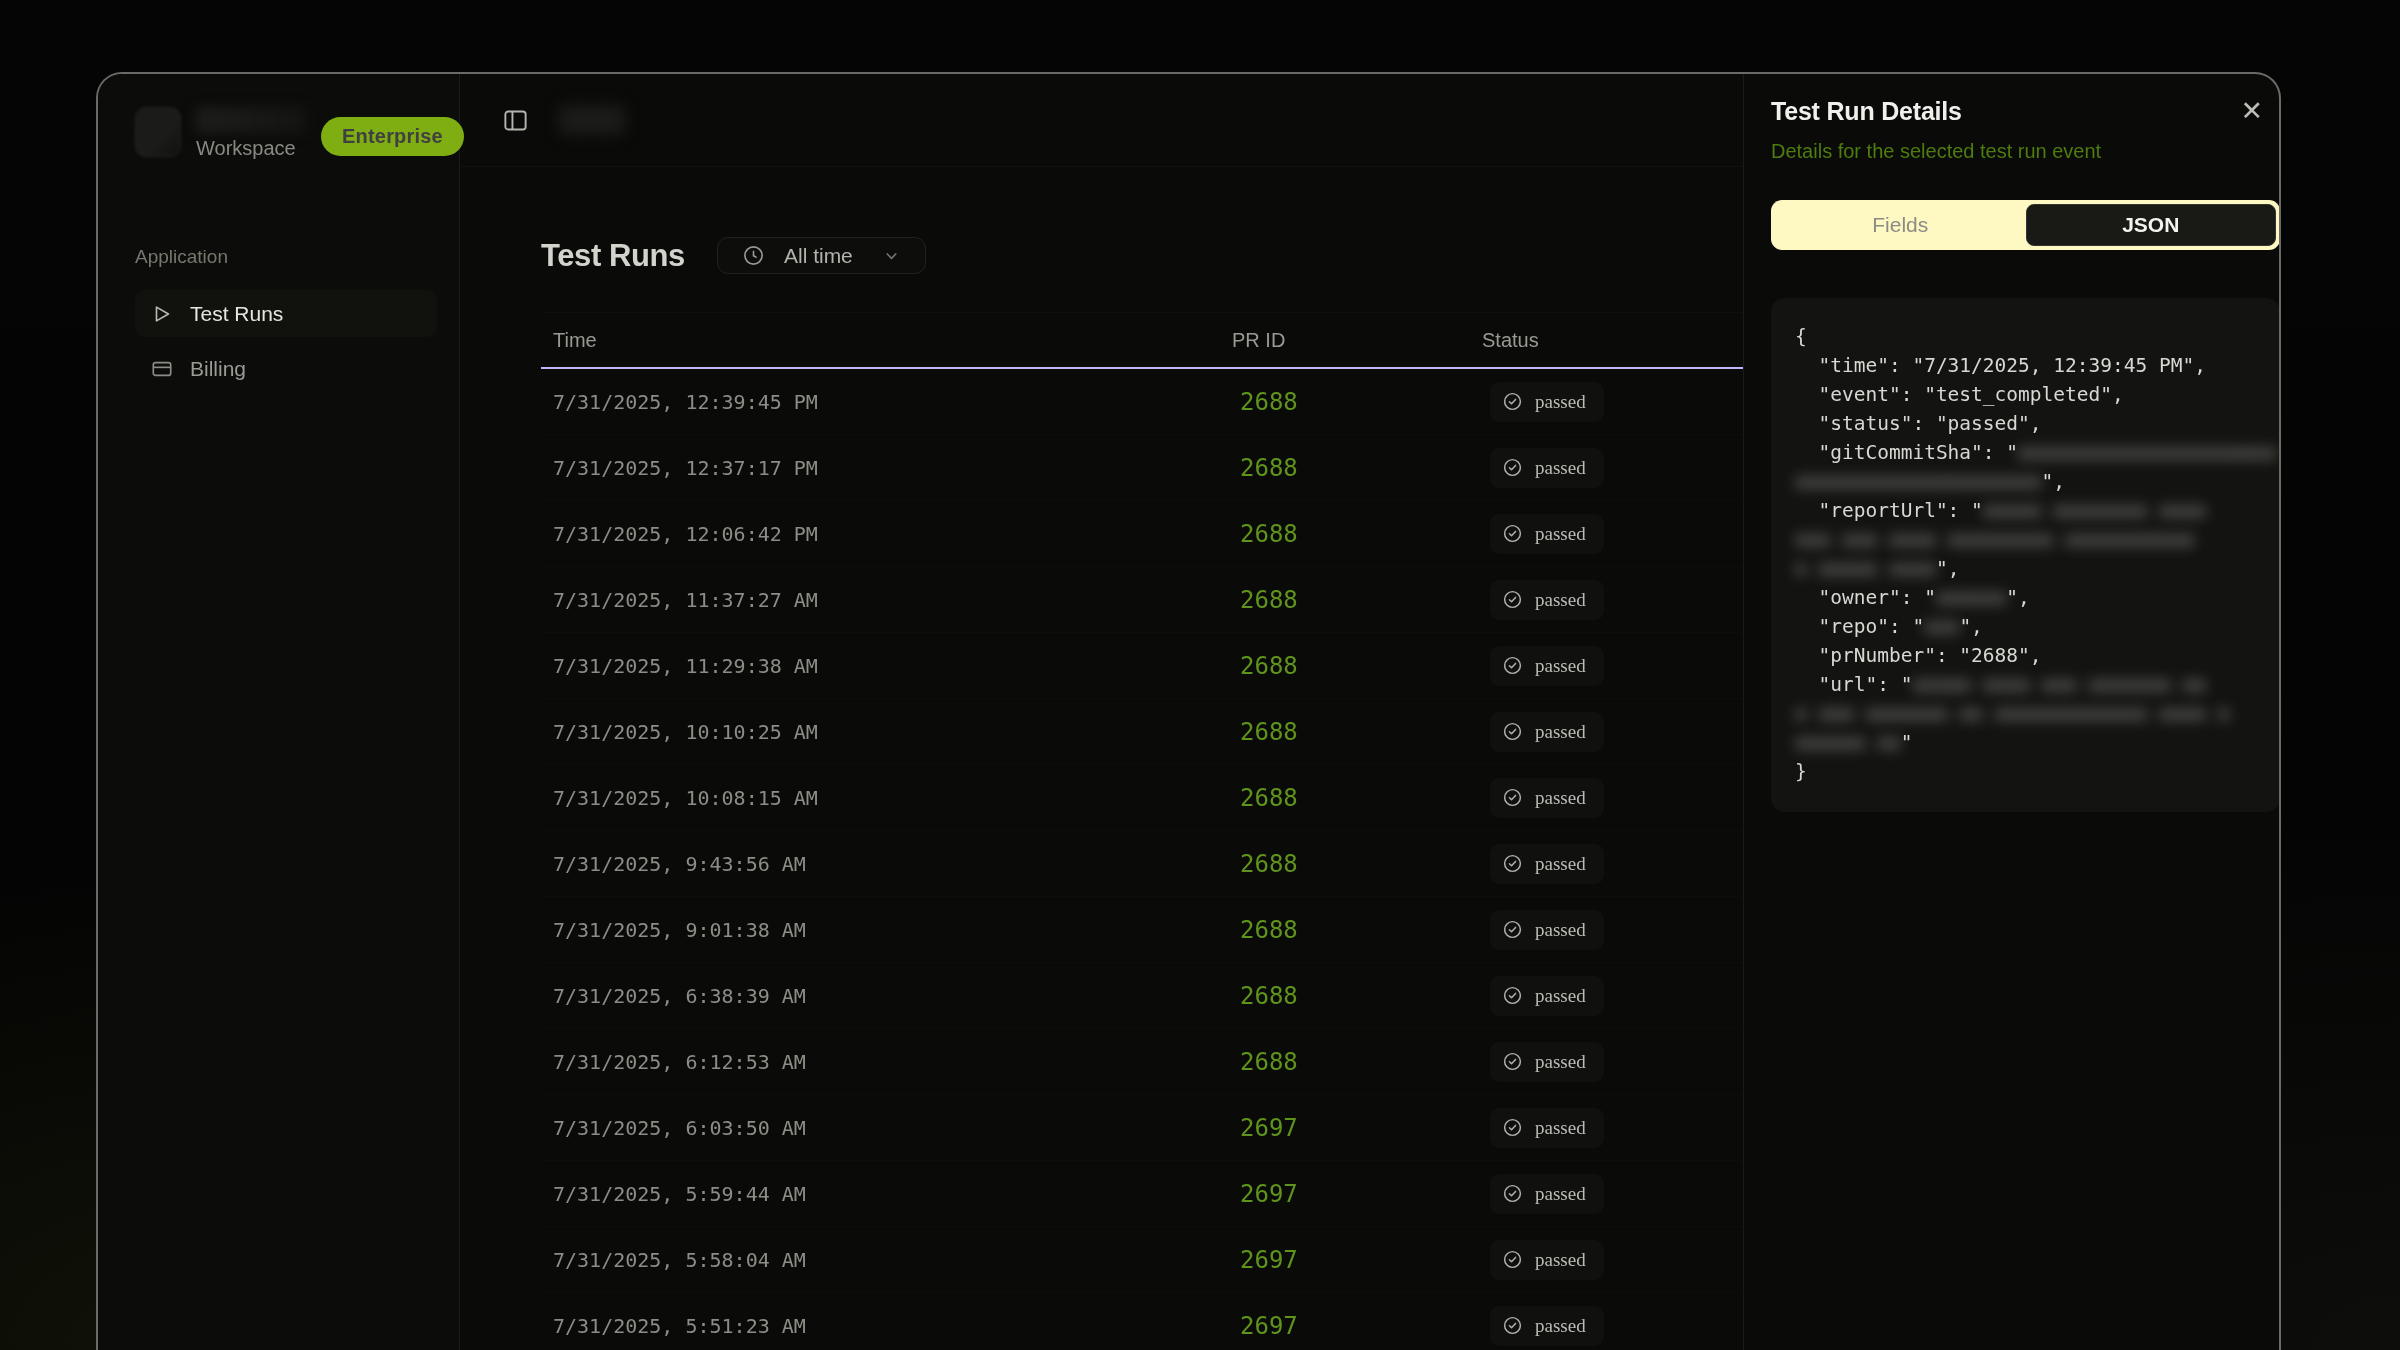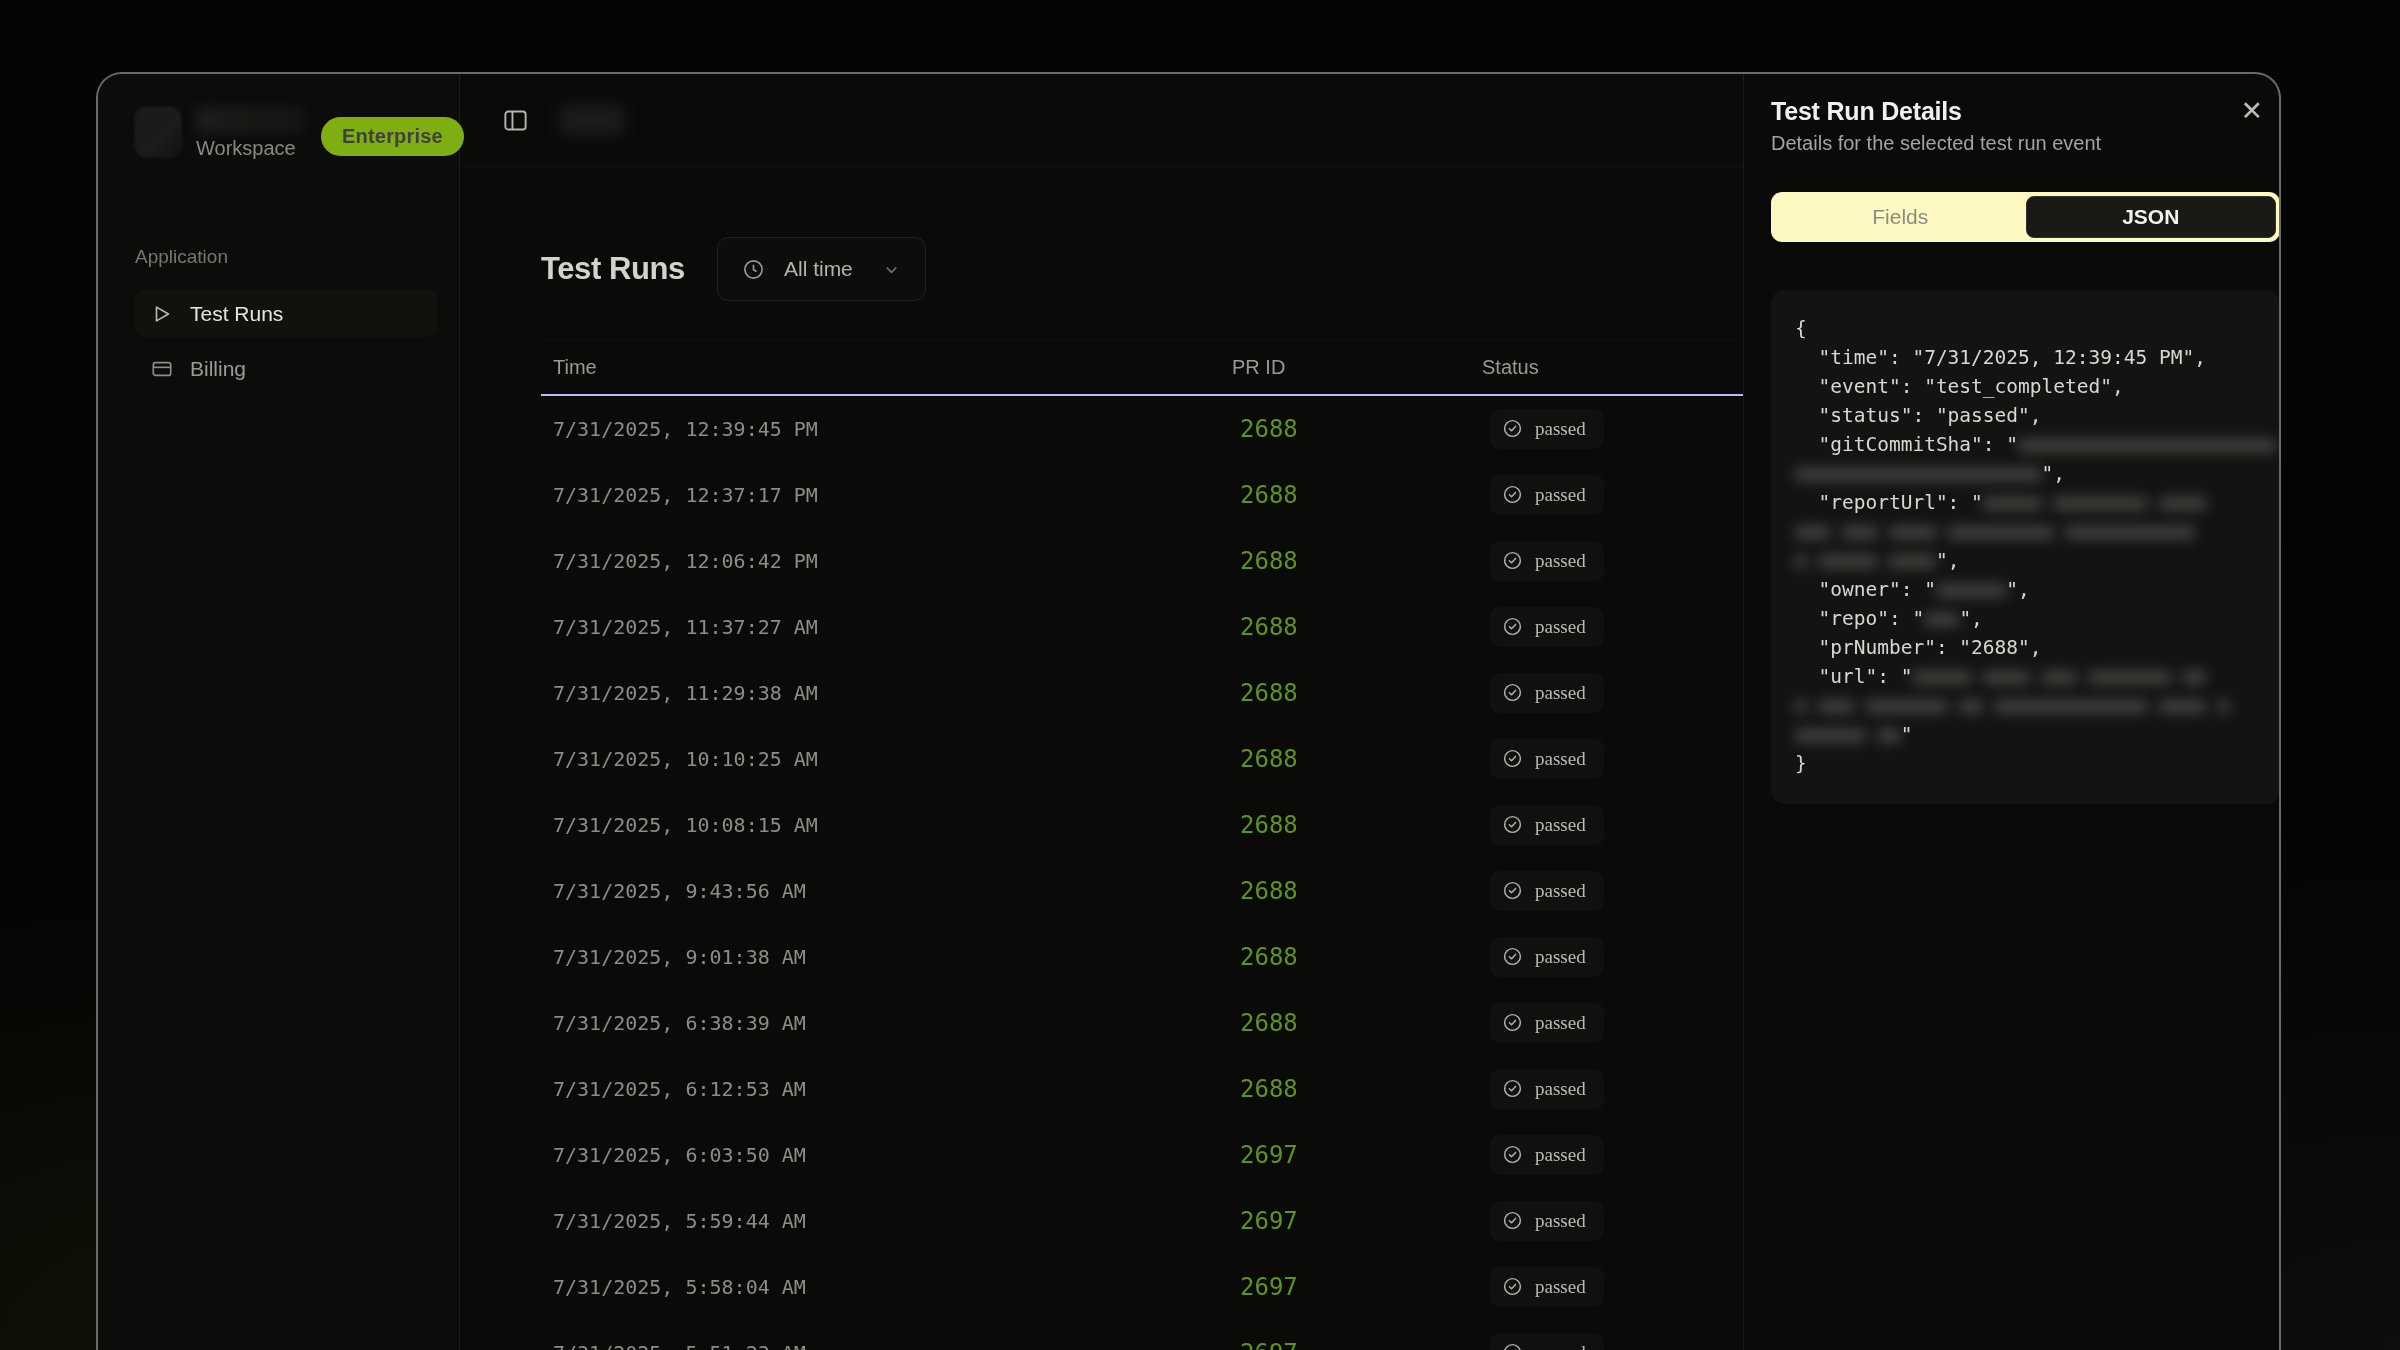--- a/index.html
+++ b/index.html
@@ -71,21 +71,21 @@
   }
   .topbar-title-redacted {
     width:66px; height:30px; border-radius:5px;
     background:#1b1b19; filter:blur(7px);
   }
   .content { padding:70px 0 0 81px; }
   .heading-row { display:flex; align-items:center; gap:32px; }
   .page-title { color:#d3d3ce; font-size:31px; font-weight:700; letter-spacing:-.4px; }
   .time-filter {
     display:flex; align-items:center; gap:19px;
-    height:64px; padding:0 24px;
+    height:37px; padding:0 24px;
     background:#0d0d0b; border:1px solid #222220; border-radius:11px;
     color:#b3b3ad; font-size:21px;
   }
   .time-filter .chev { margin-left:10px; }
   
   .table { width:1202px; margin-top:38px; }
   .thead, .trow {
     display:grid; grid-template-columns:679px 250px 273px;
     align-items:center;
   }
@@ -114,21 +114,21 @@
     padding:23px 14px 0 27px;
   }
   .details-head { display:flex; align-items:center; }
   .details-title { color:#f0f0ec; font-size:25px; font-weight:700; letter-spacing:-.2px; }
   .close-btn {
     margin-left:auto; margin-right:6px;
     color:#bdbdb8; font-size:27px; line-height:1;
     background:none; border:none; cursor:pointer;
     font-family:"Liberation Sans", sans-serif;
   }
-  .details-sub { color:#a3a3a3; font-size:20px; margin-top:6px; }
+  .details-sub { color:#4d7c0f; font-size:20px; margin-top:14px; }
   .seg {
     margin-top:37px; width:509px; height:50px;
     background:#fef9c3; border-radius:11px; padding:4px;
     display:grid; grid-template-columns:1fr 1fr;
   }
   .seg-btn {
     display:flex; align-items:center; justify-content:center;
     border-radius:8px; font-size:21px; color:#8b8b85;
     background:transparent; border:1px solid transparent; cursor:pointer;
     font-family:"Liberation Sans", sans-serif;

